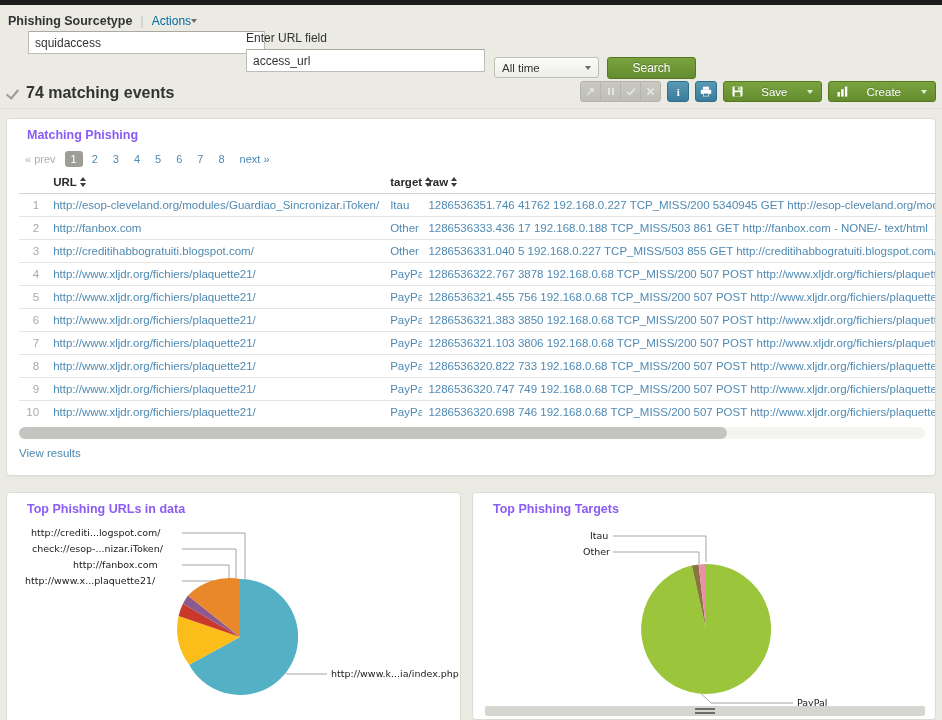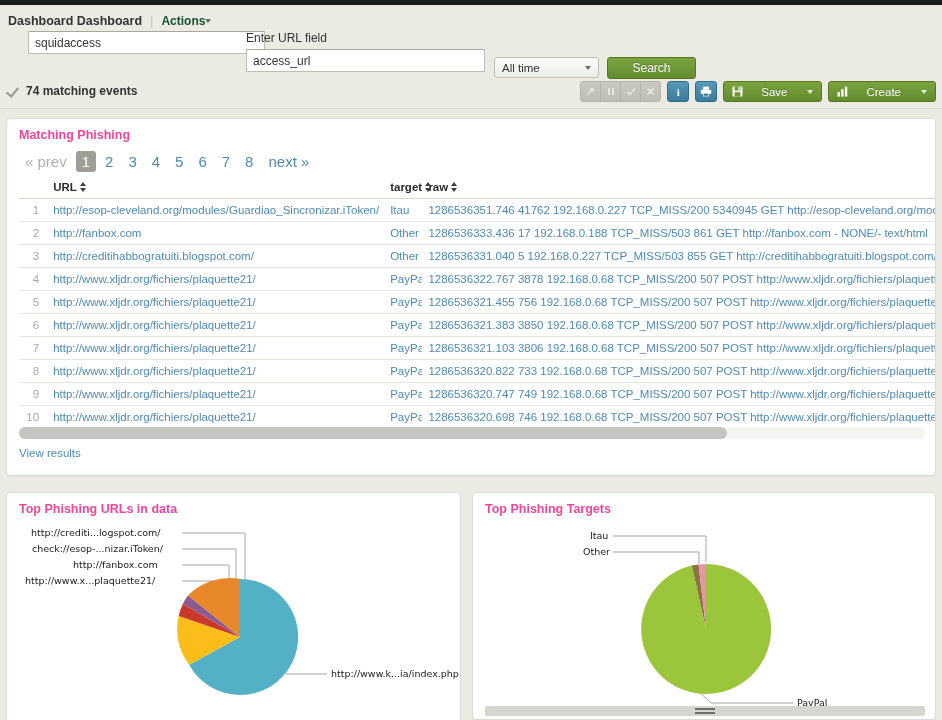--- a/index.html
+++ b/index.html
@@ -28,24 +28,24 @@
     align-items: center;
     gap: 8px;
   }
   #appTitle {
     font-weight: bold;
     font-size: 12.5px;
     color: #333;
   }
   .vsep { color: #c4c4bc; font-size: 13px; }
   #actionsMenu {
-    color: #14532d;
+    color: #0369a1;
     font-size: 12px;
     cursor: pointer;
-    display: flex; align-items: center; gap: 0; font-weight: bold;
+    display: flex; align-items: center; gap: 0;
   }
   .caret-dn {
     width: 0; height: 0;
     border-left: 3.5px solid transparent;
     border-right: 3.5px solid transparent;
     border-top: 4px solid #6b6b63;
     display: inline-block;
   }
 
   
@@ -112,21 +112,21 @@
   #statusrow {
     position: relative;
     height: 30px;
     border-bottom: 1px solid #dededa;
   }
   #eventCount {
     position: absolute;
     left: 6px; top: 5px;
     display: flex; align-items: center; gap: 6px;
     font-weight: bold;
-    font-size: 12px;
+    font-size: 16px;
     color: #333;
   }
   .check-mark {
     width: 14px; height: 13px;
     position: relative;
   }
   .check-mark::after {
     content: "";
     position: absolute;
     left: 3px; top: 0px;
@@ -188,41 +188,41 @@
   }
 
   
   .panel {
     background: #fff;
     border: 1px solid #dcdcd4;
     border-radius: 4px;
     box-shadow: 0 1px 1px rgba(0,0,0,0.04);
   }
   .panel-title {
-    color: #ec4899;
+    color: #8b5cf6;
     font-weight: bold;
     font-size: 12.5px;
-    padding: 9px 0 6px 12px;
+    padding: 9px 0 6px 20px;
   }
 
   #resultsPanel {
     position: absolute;
     left: 6px; top: 118px;
     width: 930px;
     height: 358px;
     overflow: hidden;
   }
 
   
   #pager {
     display: flex;
     align-items: center;
     gap: 3px;
     padding: 3px 0 6px 12px;
-    font-size: 15px;
+    font-size: 11px;
   }
   #pager .pg {
     color: #4f8ab3;
     padding: 2px 6px;
     cursor: pointer;
     border-radius: 2px;
   }
   #pager .pg.disabled { color: #b0b0a8; cursor: default; }
   #pager .pg.active {
     background: #9e9e96;
@@ -347,21 +347,21 @@
     border-top: 2px solid #6e6e68;
     border-bottom: 2px solid #6e6e68;
   }
 </style>
 </head>
 <body>
 
 <div id="topstripe"></div>
 
 <div id="appbar">
-  <span id="appTitle">Dashboard Dashboard</span>
+  <span id="appTitle">Phishing Sourcetype</span>
   <span class="vsep">|</span>
   <span id="actionsMenu">
     <span>Actions</span>
     <i class="caret-dn"></i>
   </span>
 </div>
 
 <div id="formrow">
 
   <div class="field" id="f-sourcetype">

